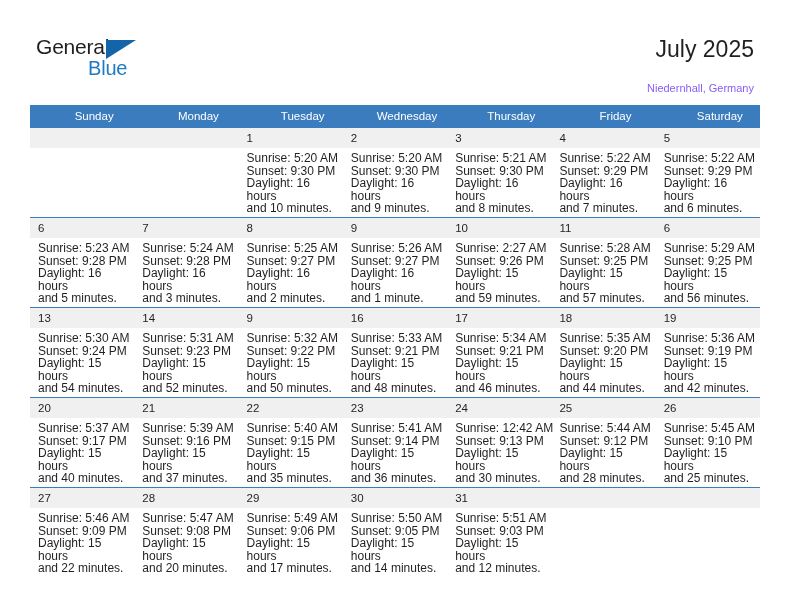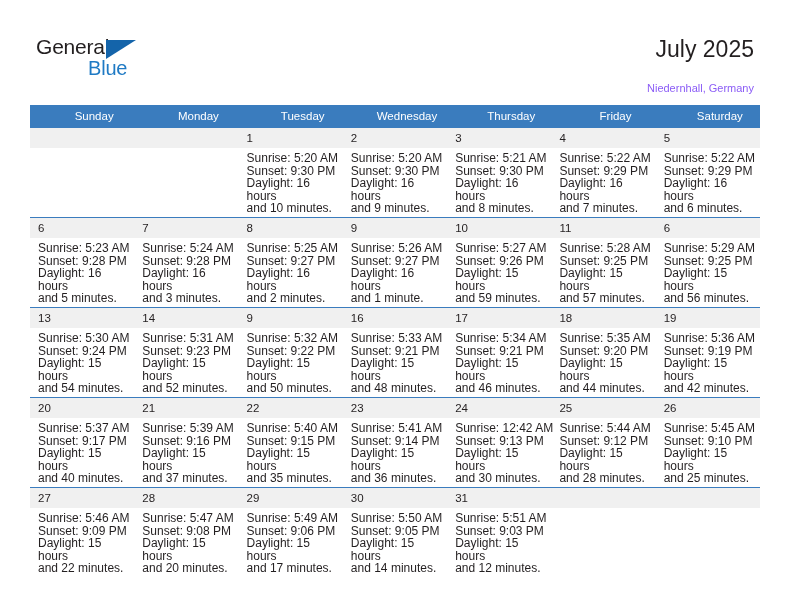--- a/index.html
+++ b/index.html
@@ -262,21 +262,21 @@
             <div class="cell-body">
               <div>Sunrise: 5:26 AM</div>
               <div>Sunset: 9:27 PM</div>
               <div class="daylight">Daylight: 16 hours</div>
               <div class="daylight">and 1 minute.</div>
             </div>
           </td>
           <td>
             <div class="daynum">10</div>
             <div class="cell-body">
-              <div>Sunrise: 5:27 AM</div>
+              <div>Sunrise: 2:27 AM</div>
               <div>Sunset: 9:26 PM</div>
               <div class="daylight">Daylight: 15 hours</div>
               <div class="daylight">and 59 minutes.</div>
             </div>
           </td>
           <td>
             <div class="daynum">11</div>
             <div class="cell-body">
               <div>Sunrise: 5:28 AM</div>
               <div>Sunset: 9:25 PM</div>

